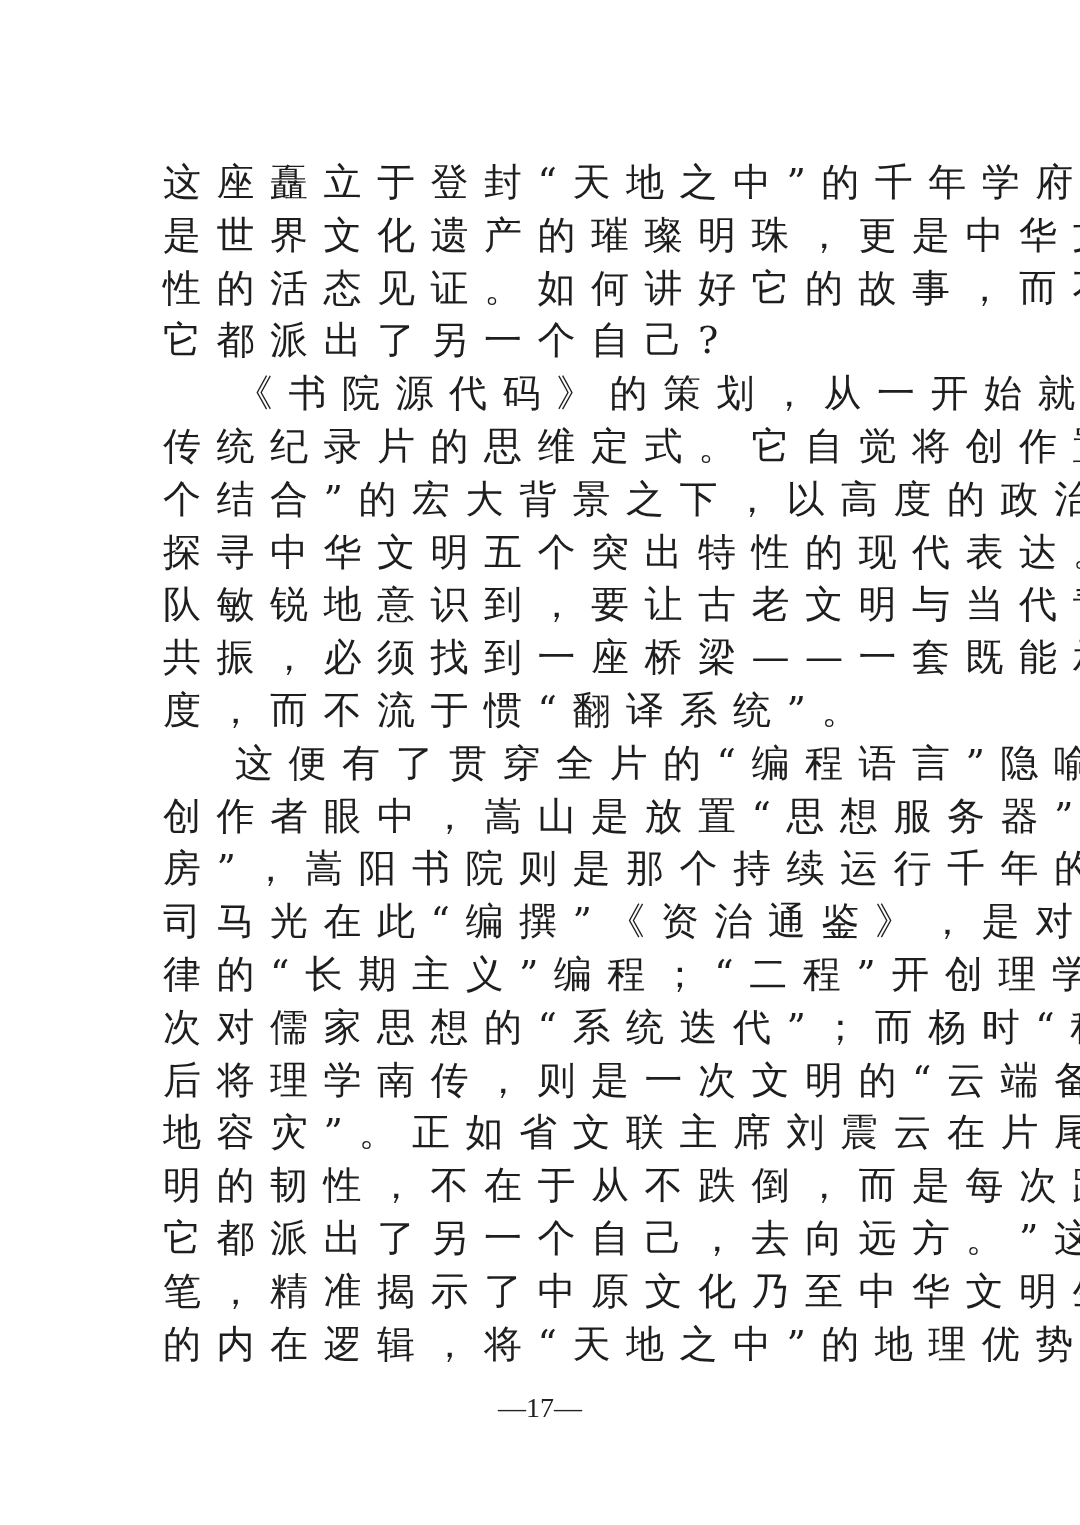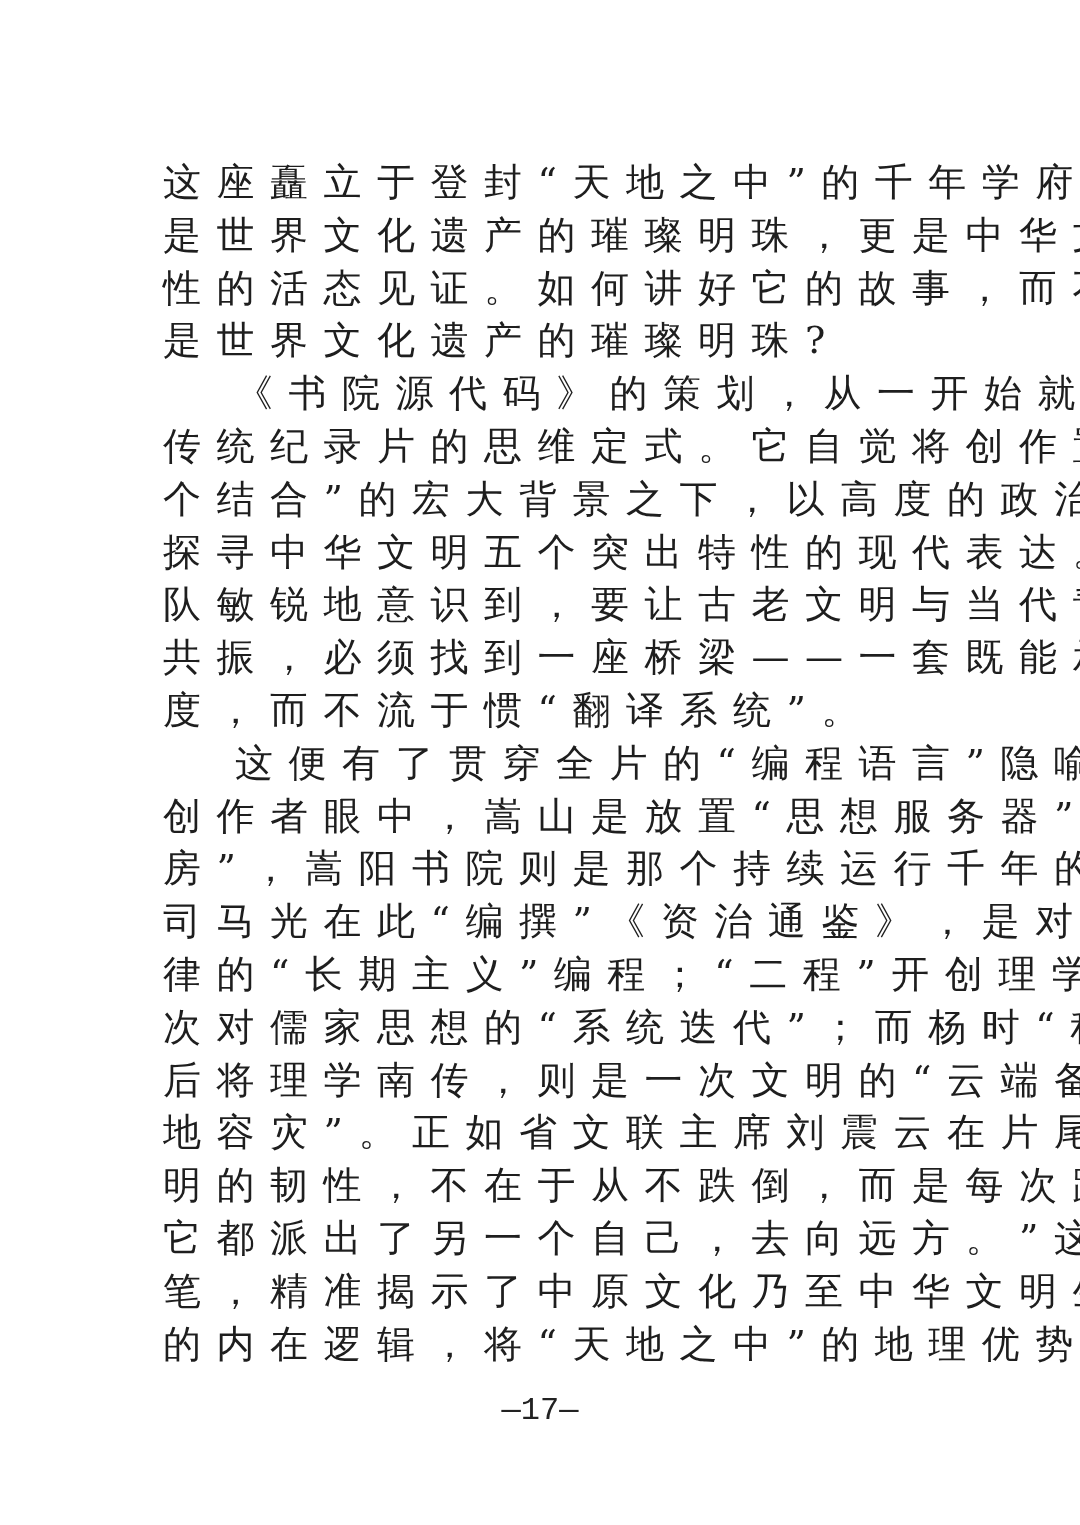--- a/index.html
+++ b/index.html
@@ -39,36 +39,36 @@
     }
     .line.indent {
       padding-left: 72px;
     }
     .page-number {
       position: absolute;
       left: 0;
       width: 1080px;
       top: 1392px;
       text-align: center;
-      font-family: Liberation Mono, monospace;
-      font-size: 32px;
+      font-family: Liberation Serif, serif;
+      font-size: 28px;
       color: #222;
       letter-spacing: 0px;
     }
   </style>
 </head>
 <body>
 
 <div class="page">
   <div class="body-text">
 
     <div class="line">这座矗立于登封“天地之中”的千年学府，不仅</div>
     <div class="line">是世界文化遗产的璀璨明珠，更是中华文明连续</div>
     <div class="line">性的活态见证。如何讲好它的故事，而不流于惯</div>
-    <div class="line">是世界文化遗产的璀璨明珠?</div>
+    <div class="line">它都派出了另一个自己?</div>
 
     <div class="line indent">《书院源代码》的策划，从一开始就超越了</div>
     <div class="line">传统纪录片的思维定式。它自觉将创作置于“两</div>
     <div class="line">个结合”的宏大背景之下，以高度的政治站位，</div>
     <div class="line">探寻中华文明五个突出特性的现代表达。主创团</div>
     <div class="line">队敏锐地意识到，要让古老文明与当代青年同频</div>
     <div class="line">共振，必须找到一座桥梁——一套既能承载思想深</div>
     <div class="line">度，而不流于惯“翻译系统”。</div>
 
     <div class="line indent">这便有了贯穿全片的“编程语言”隐喻。在</div>

